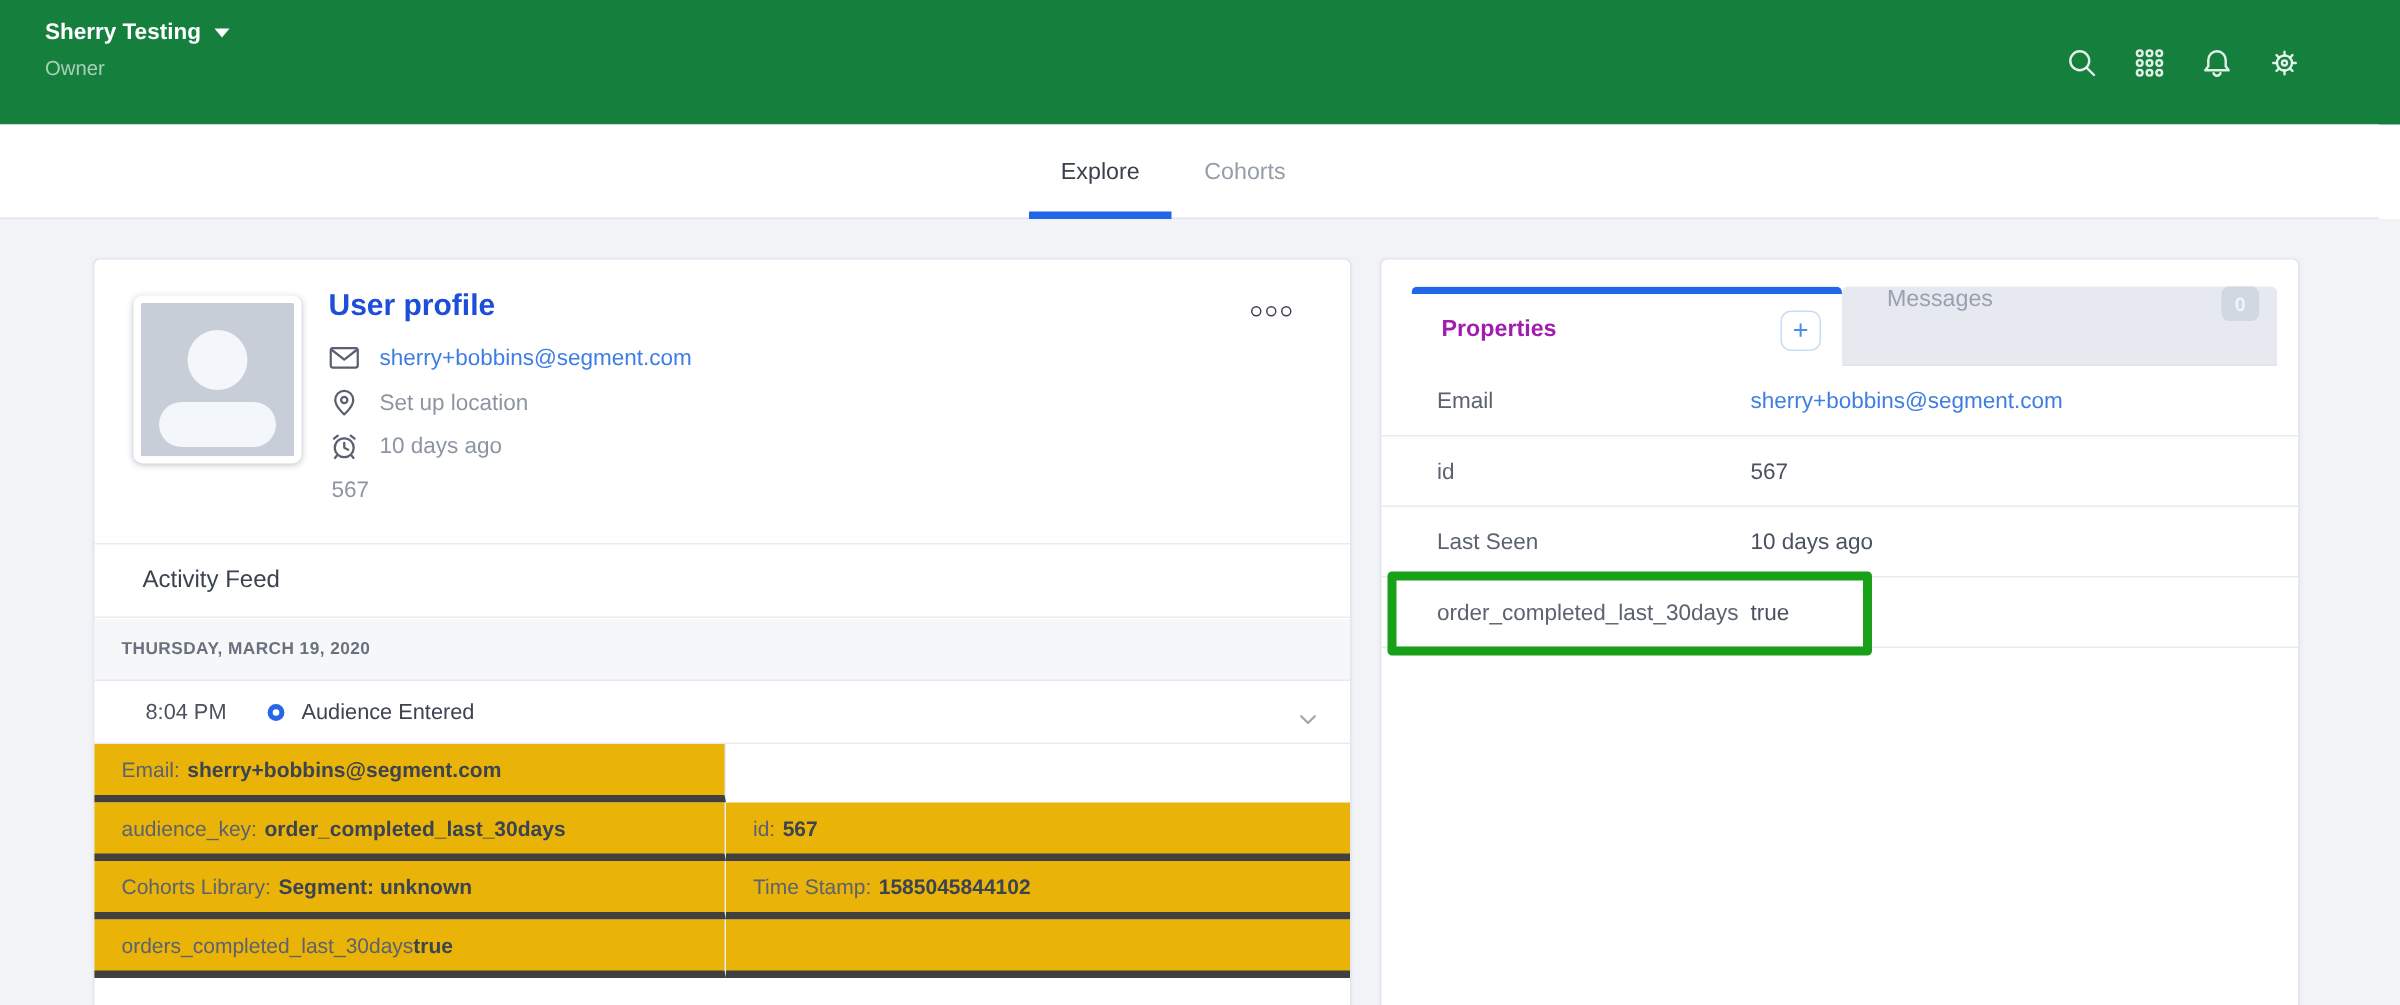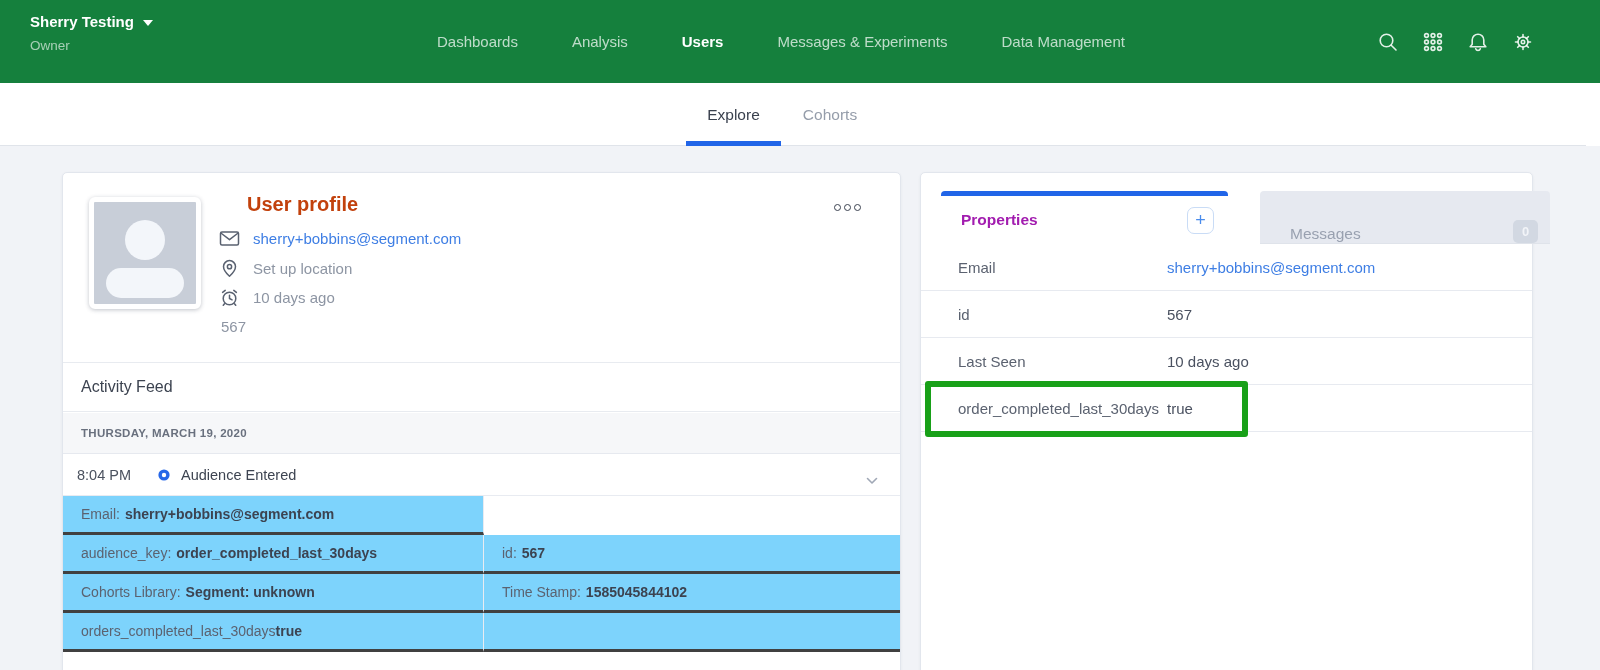--- a/index.html
+++ b/index.html
@@ -35,69 +35,69 @@
   .card { position:absolute; background:#fff; border:1px solid #e2e6ed; border-radius:5px;
     box-shadow:0 1px 3px rgba(40,50,70,0.06); }
   .left-card  { left:62px;  top:172px; width:839px; height:540px; }
   .right-card { left:920px; top:172px; width:613px; height:540px; }
 
   
   .avatar { position:absolute; left:26px; top:24px; width:112px; height:112px; background:#c8ced8;
     border:5px solid #fff; border-radius:6px; box-shadow:0 1px 4px rgba(50,60,80,0.3); }
   .avatar .head { position:absolute; left:31px; top:18px; width:40px; height:40px; border-radius:50%; background:#f3f6fa; }
   .avatar .torso { position:absolute; left:12px; top:66px; width:78px; height:30px; border-radius:15px; background:#f3f6fa; }
-  .profile-title { position:absolute; left:156px; top:20px; font-size:20px; color:#c2410c;margin-left:28px; }
+  .profile-title { position:absolute; left:156px; top:20px; font-size:20px; color:#1d4ed8; }
   .p-row { position:absolute; left:156px; display:flex; align-items:center; gap:13px; }
   .p-row .p-icon { width:21px; height:21px; color:#596170; flex:0 0 auto; }
   .p-row .p-icon svg { width:100%; height:100%; stroke:currentColor; fill:none; stroke-width:1.5;
     stroke-linecap:round; stroke-linejoin:round; }
   .p-email  { top:55px; }
   .p-loc    { top:85px; }
   .p-seen   { top:114px; }
   .p-text   { font-size:15px; color:#8d95a3; }
   .p-link   { font-size:15px; color:#3e7ee4; cursor:pointer; }
   .p-uid    { position:absolute; left:158px; top:145px; font-size:15px; color:#8d95a3; }
   .dots-menu { position:absolute; left:771px; top:31px; display:flex; gap:3px; cursor:pointer; }
   .dots-menu i { width:7px; height:7px; border:1.8px solid #3b4250; border-radius:50%; }
 
   
   .activity-header { position:absolute; left:0; top:189px; width:100%; height:50px;
     border-top:1px solid #e8ebf0; border-bottom:1px solid #e8ebf0; display:flex; align-items:center;
-    padding-left:18px; font-size:16px; color:#3c4350; }
+    padding-left:32px; font-size:16px; color:#3c4350; }
   .date-row { position:absolute; left:0; top:240px; width:100%; height:41px; background:#f6f7f9;
     border-bottom:1px solid #e6e9ef; display:flex; align-items:center; padding-left:18px;
     font-size:11.5px; font-weight:bold; letter-spacing:0.3px; color:#69707e; }
   .event-row { position:absolute; left:0; top:282px; width:100%; height:40px; background:#fff;
-    display:flex; align-items:center; padding-left:14px; cursor:pointer; }
+    display:flex; align-items:center; padding-left:34px; cursor:pointer; }
   .event-time { font-size:14.5px; color:#4b525f; width:80px; }
   .event-dot { width:14px; height:14px; margin-right:10px; }
   .event-name { font-size:14.5px; color:#3d4451; }
   .event-chevron { position:absolute; right:22px; width:12px; height:8px; }
   .event-chevron svg { stroke:#a0a8b6; fill:none; stroke-width:1.6; stroke-linecap:round; stroke-linejoin:round; }
 
   .detail-table { position:absolute; left:0; top:322px; width:100%; border-top:1px solid #e8ebf1; }
   .dt-row { display:flex; height:39px; }
-  .dt-cell { background:#7dd3fc; border-bottom:3px solid #404040; display:flex; align-items:center;
+  .dt-cell { background:#eab308; border-bottom:5px solid #404040; display:flex; align-items:center;
     padding-left:18px; font-size:14px; color:#5b6270; overflow:hidden; white-space:nowrap; }
   .dt-left { width:421px; border-right:1px solid #e8ebf1; }
   .dt-right { flex:1; }
   .dt-val { font-weight:bold; color:#3c4351; margin-left:5px; }
   .dt-val.nogap { margin-left:0; }
 
   
   .panel-tabs { position:absolute; left:0; top:18px; width:100%; height:53px; }
   .ptab-props { position:absolute; left:20px; top:0; width:287px; height:53px; background:#fff;
     border-top:5px solid #2165e8; border-radius:4px 4px 0 0; display:flex; align-items:center;
     padding:0 14px 0 20px; cursor:pointer; }
   .ptab-props .ptab-label { font-size:15.5px; font-weight:bold; color:#a21caf; flex:1; }
   .add-btn { width:27px; height:27px; border:1px solid #c9dcf6; border-radius:7px; background:#fff;
     color:#4a8cec; font-size:18px; line-height:24px; text-align:center; cursor:pointer; }
   .ptab-msgs { position:absolute; left:307px; top:0; width:290px; height:53px; background:#e6e9f0;
-    border-radius:4px 4px 0 0; border-bottom:1px solid #dfe3ea; display:flex; align-items:flex-end;
-    padding:0 12px 0 30px; cursor:pointer;margin-left:32px; }
+    border-radius:4px 4px 0 0; border-bottom:1px solid #dfe3ea; display:flex; align-items:flex-start;
+    padding:0 12px 0 30px; cursor:pointer; }
   .ptab-msgs .ptab-label { font-size:15.5px; color:#99a1b0; flex:1; }
   .msg-badge { min-width:25px; height:23px; border-radius:5px; background:#d2d8e2; color:#f2f4f8;
     font-size:13px; font-weight:bold; display:flex; align-items:center; justify-content:center; }
   .prop-rows { position:absolute; left:0; top:71px; width:100%; }
   .prop-row { height:47px; border-bottom:1px solid #e7eaf0; display:flex; align-items:center;gap:30px; }
   .prop-key { width:216px; padding-left:37px; font-size:15px; color:#5b6270; }
   .prop-val { font-size:15px; color:#4a5160; }
   .prop-val.link { color:#3e7ee4; cursor:pointer; }
 
   
@@ -105,27 +105,20 @@
     border:6px solid #18a018; border-radius:3px; z-index:6; pointer-events:none; }
 </style>
 </head>
 <body>
 
 <header class="topnav">
   <div class="project">
     <span class="project-name">Sherry Testing</span><span class="caret-down"></span>
     <div class="project-role">Owner</div>
   </div>
-  <nav class="nav-links">
-    <span class="nav-link">Dashboards</span>
-    <span class="nav-link">Analysis</span>
-    <span class="nav-link active">Users</span>
-    <span class="nav-link">Messages &amp; Experiments</span>
-    <span class="nav-link">Data Management</span>
-  </nav>
   <div class="nav-icons">
     <span class="nav-icon">
       <svg viewBox="0 0 22 22">
           <circle cx="9.5" cy="9.5" r="6.3"></circle>
           <line x1="14.2" y1="14.2" x2="19" y2="19"></line>
         </svg>
     </span>
     <span class="nav-icon">
       <svg viewBox="0 0 22 22">
           <circle cx="4.5" cy="4.5" r="1.9"></circle>

